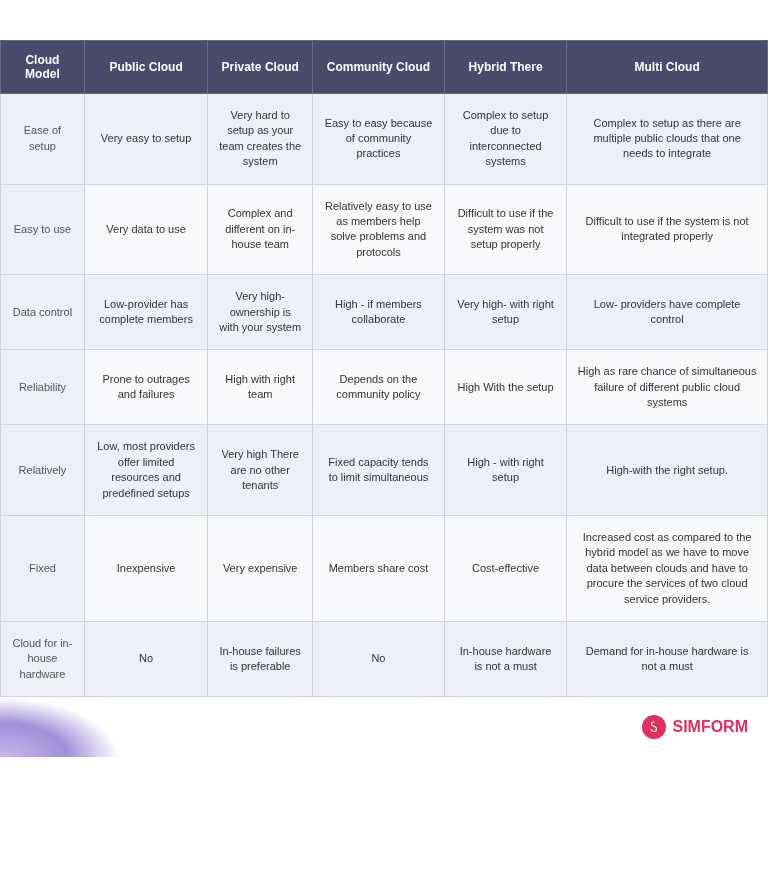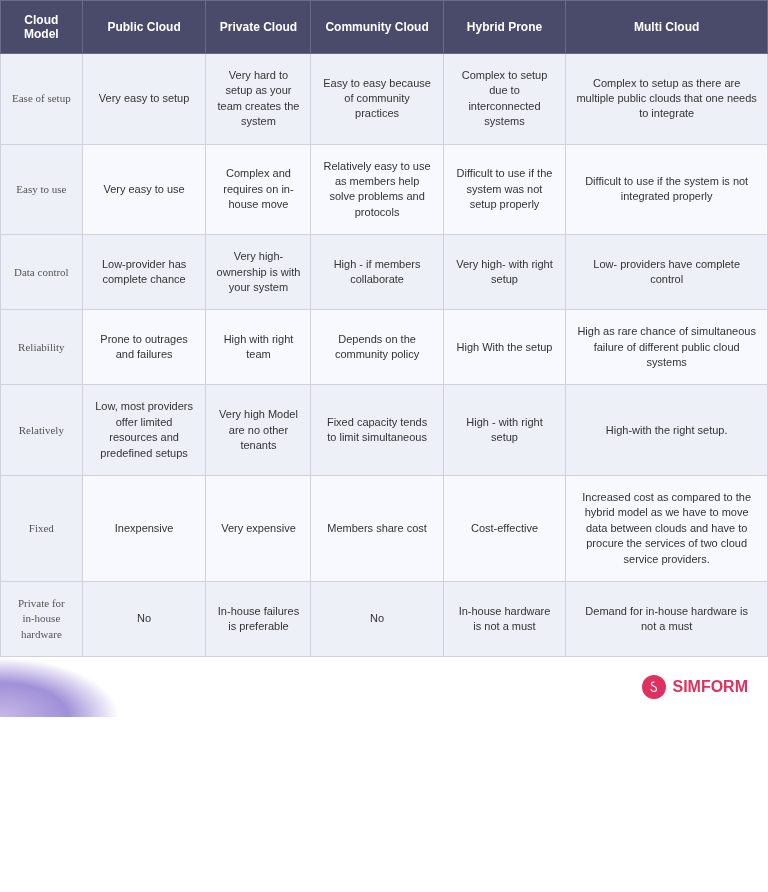--- a/index.html
+++ b/index.html
@@ -13,20 +13,21 @@
 
     .table-container {
       width: 100%;
       border-collapse: collapse;
       font-size: 11px;
     }
 
     table {
       width: 100%;
       border-collapse: collapse;
+      margin-top: 40px;
     }
 
     thead tr th {
       background-color: #4a4a6a;
       color: #fff;
       padding: 12px 8px;
       text-align: center;
       font-size: 12px;
       font-weight: 600;
       border: 1px solid #6a6a8a;
@@ -47,21 +48,20 @@
     }
 
     tbody tr:nth-child(even) td {
       background-color: #f8f8ff;
     }
 
     tbody tr td:first-child {
       font-weight: 500;
       color: #555;
       background-color: #eef0f8;
-      font-family: Liberation Serif, serif;
     }
 
     tbody tr:nth-child(even) td:first-child {
       background-color: #eef0f8;
     }
 
     .footer {
       position: relative;
       height: 60px;
       background: #fff;
@@ -107,75 +107,75 @@
 <body>
 
 <div class="table-container">
   <table>
     <thead>
       <tr>
         <th>Cloud Model</th>
         <th>Public Cloud</th>
         <th>Private Cloud</th>
         <th>Community Cloud</th>
-        <th>Hybrid Prone</th>
+        <th>Hybrid There</th>
         <th>Multi Cloud</th>
       </tr>
     </thead>
     <tbody id="table-body">
     <tr>
           <td>Ease of setup</td>
           <td>Very easy to setup</td>
           <td>Very hard to setup as your team creates the system</td>
           <td>Easy to easy because of community practices</td>
           <td>Complex to setup due to interconnected systems</td>
           <td>Complex to setup as there are multiple public clouds that one needs to integrate</td>
         </tr>
         <tr>
           <td>Easy to use</td>
-          <td>Very easy to use</td>
-          <td>Complex and requires on in-house move</td>
+          <td>Very data to use</td>
+          <td>Complex and different on in-house team</td>
           <td>Relatively easy to use as members help solve problems and protocols</td>
           <td>Difficult to use if the system was not setup properly</td>
           <td>Difficult to use if the system is not integrated properly</td>
         </tr>
         <tr>
           <td>Data control</td>
-          <td>Low-provider has complete chance</td>
+          <td>Low-provider has complete members</td>
           <td>Very high- ownership is with your system</td>
           <td>High - if members collaborate</td>
           <td>Very high- with right setup</td>
           <td>Low- providers have complete control</td>
         </tr>
         <tr>
           <td>Reliability</td>
           <td>Prone to outrages and failures</td>
           <td>High with right team</td>
           <td>Depends on the community policy</td>
           <td>High With the setup</td>
           <td>High as rare chance of simultaneous failure of different public cloud systems</td>
         </tr>
         <tr>
           <td>Relatively</td>
           <td>Low, most providers offer limited resources and predefined setups</td>
-          <td>Very high Model are no other tenants</td>
+          <td>Very high There are no other tenants</td>
           <td>Fixed capacity tends to limit simultaneous</td>
           <td>High - with right setup</td>
           <td>High-with the right setup.</td>
         </tr>
         <tr>
           <td>Fixed</td>
           <td>Inexpensive</td>
           <td>Very expensive</td>
           <td>Members share cost</td>
           <td>Cost-effective</td>
           <td>Increased cost as compared to the hybrid model as we have to move data between clouds and have to procure the services of two cloud service providers.</td>
         </tr>
         <tr>
-          <td>Private for in-house hardware</td>
+          <td>Cloud for in-house hardware</td>
           <td>No</td>
           <td>In-house failures is preferable</td>
           <td>No</td>
           <td>In-house hardware is not a must</td>
           <td>Demand for in-house hardware is not a must</td>
         </tr>
       </tbody>
   </table>
 </div>
 

